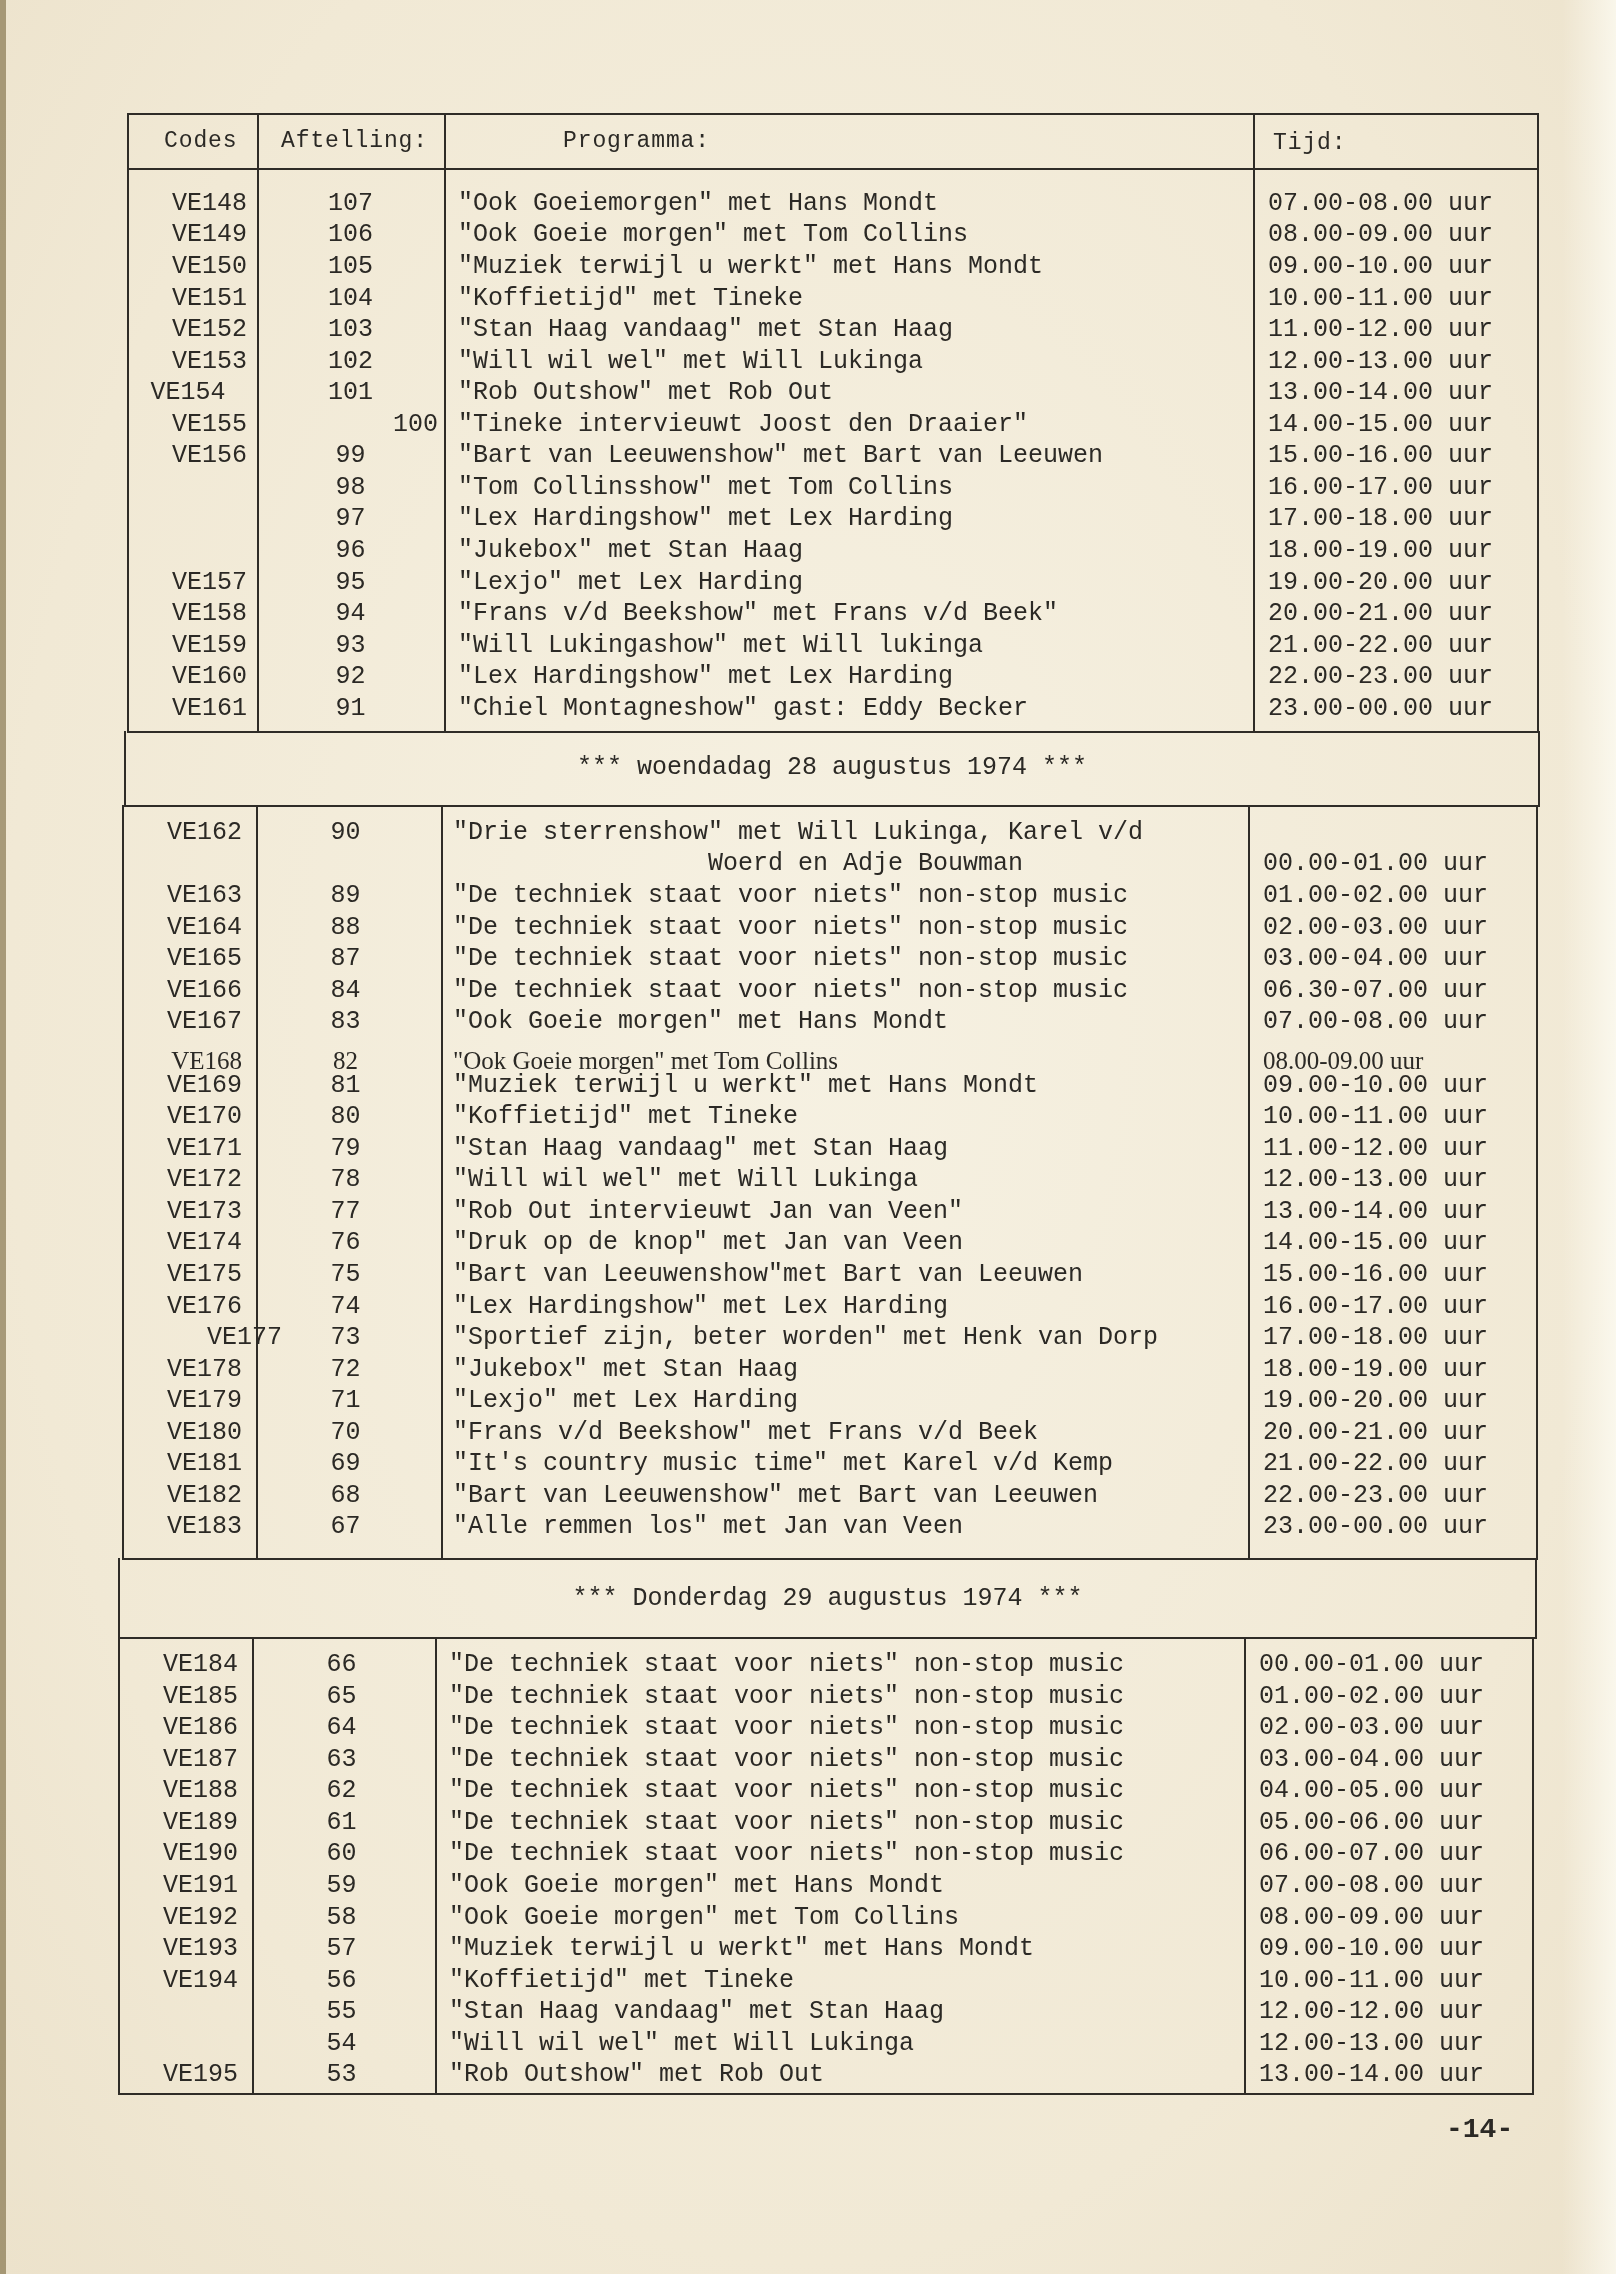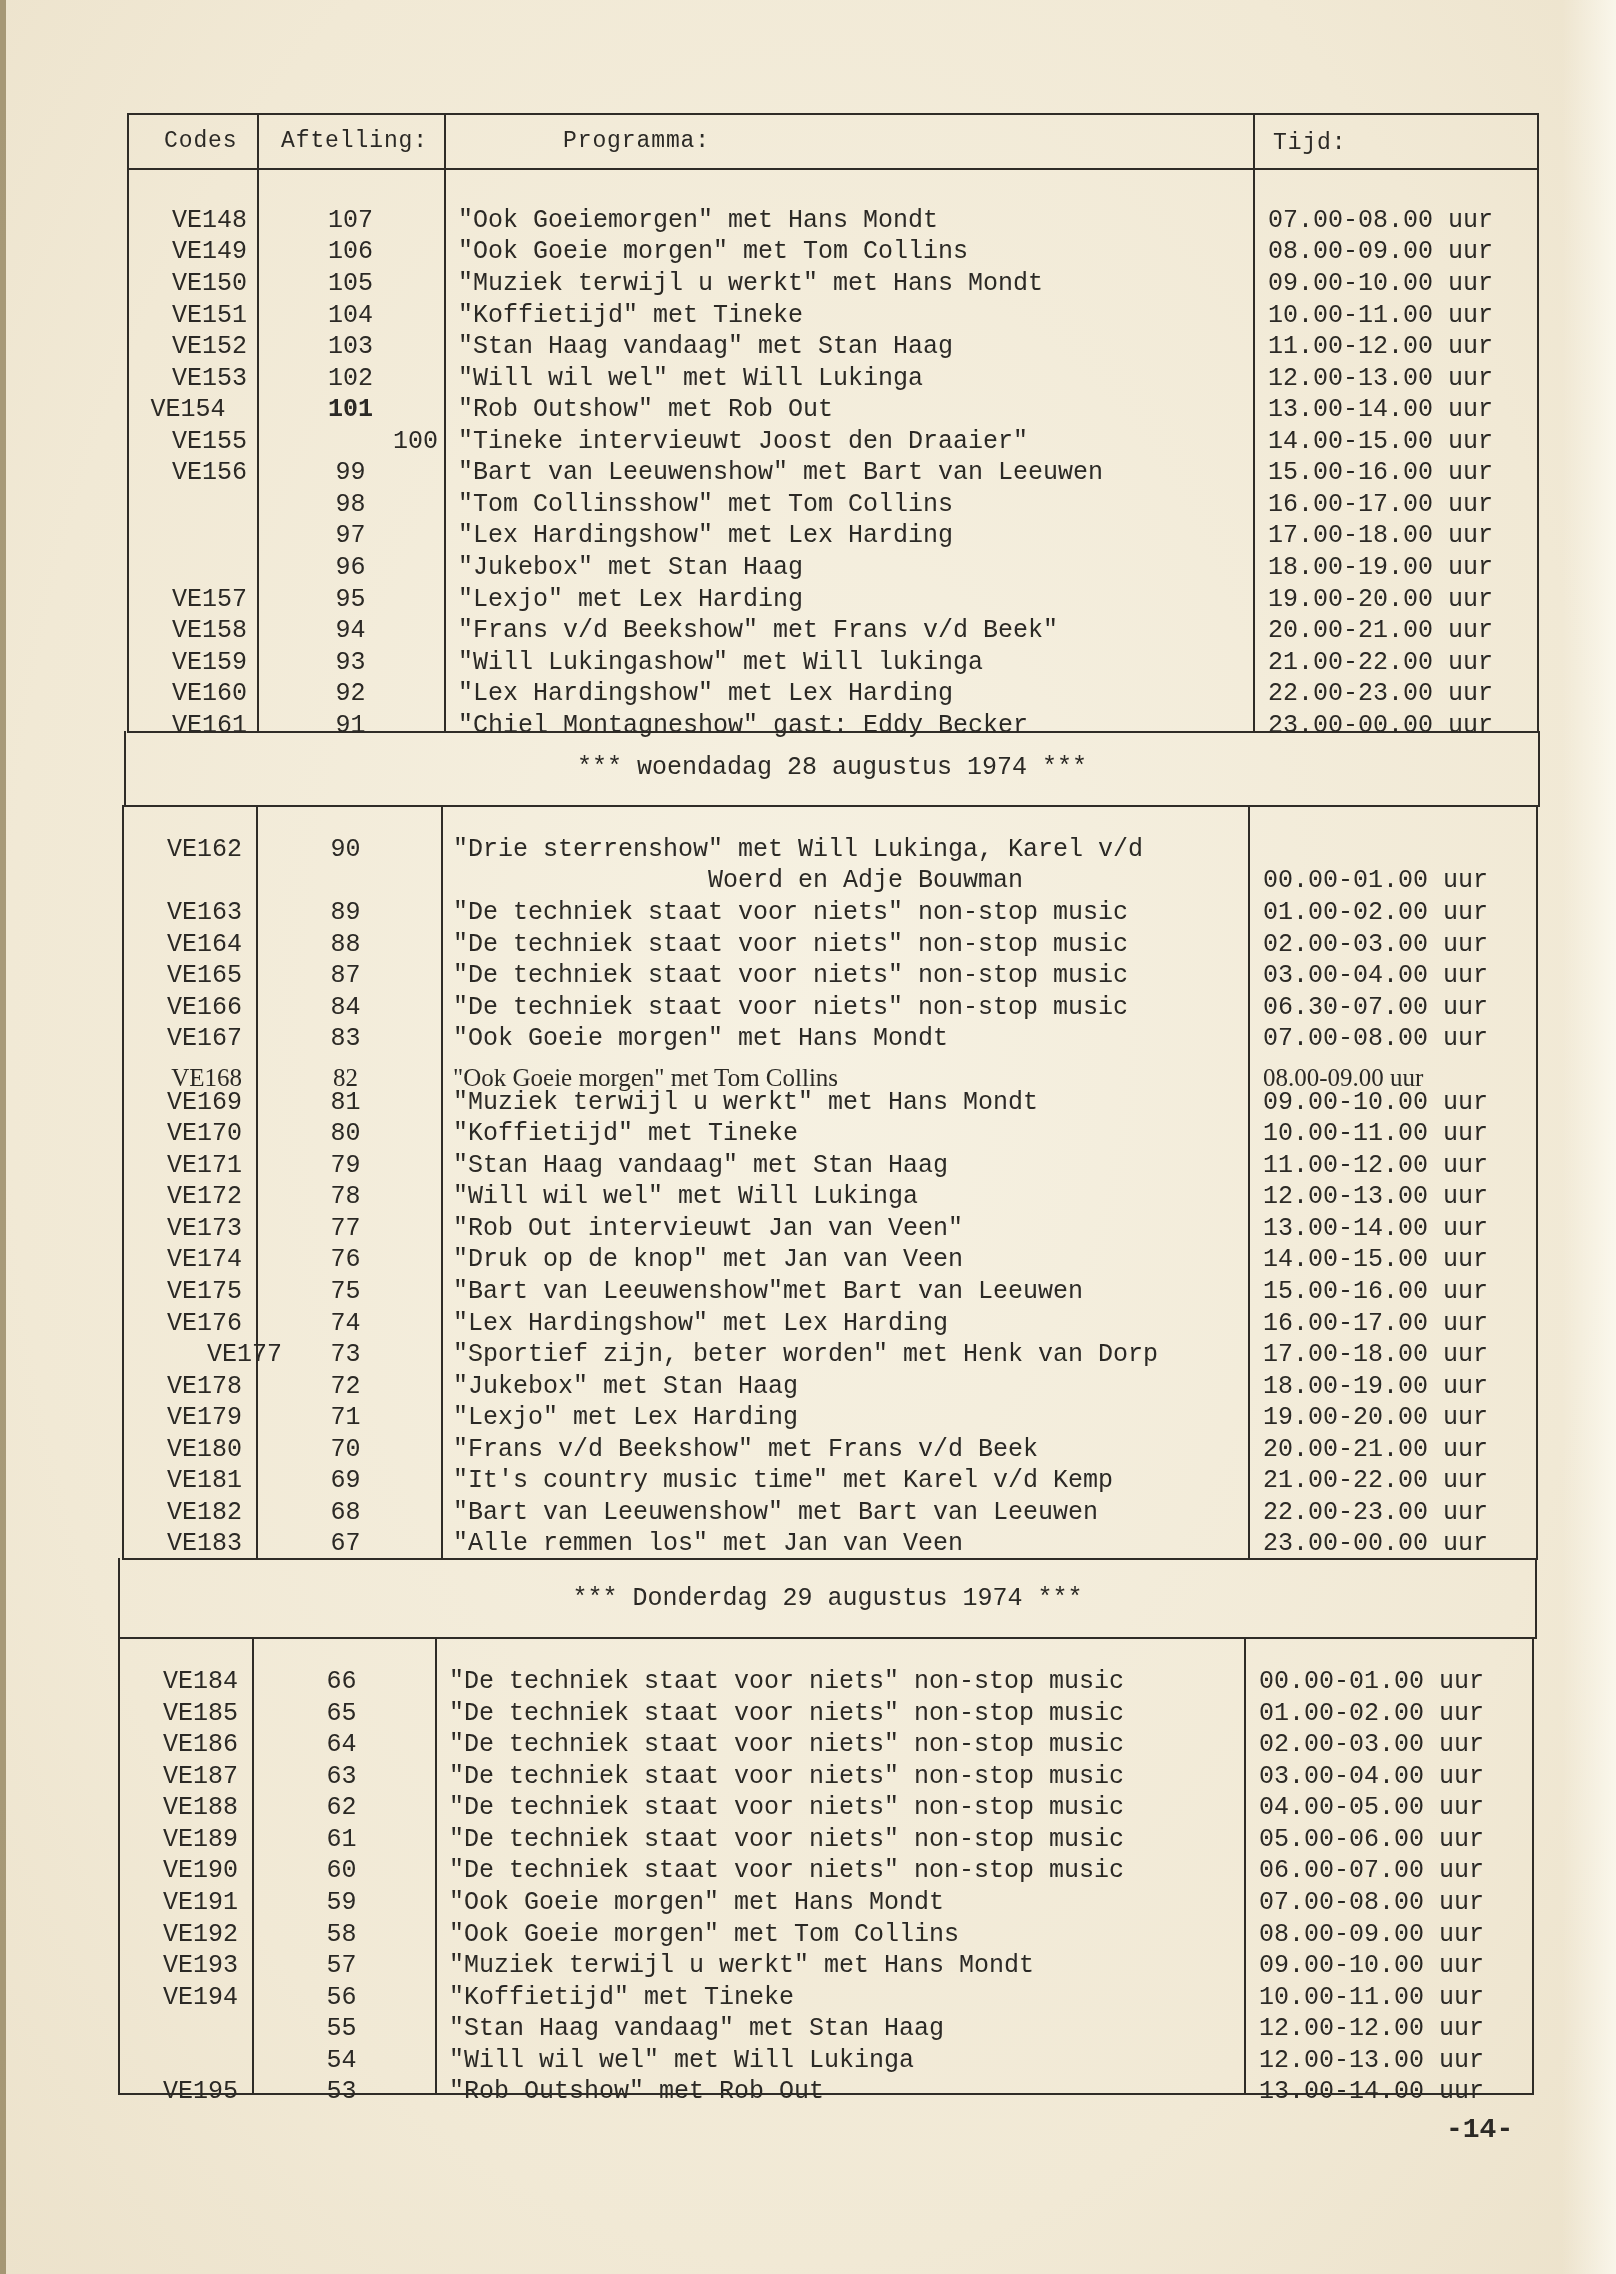--- a/index.html
+++ b/index.html
@@ -12,21 +12,21 @@
   }
   .left-edge { position:absolute; left:0; top:0; width:5.5px; height:2274px; background:#6b5a2e; opacity:.55; }
   .right-glow { position:absolute; right:0; top:0; width:55px; height:2274px;
     background:linear-gradient(to right, rgba(255,255,250,0), rgba(255,255,248,.7)); }
 
   .section { position:absolute; border:2.8px solid #2f2c27; box-sizing:border-box; }
   .vline { position:absolute; top:0; bottom:0; width:0; border-left:2.3px solid #2f2c27; }
   .hline { position:absolute; left:0; right:0; height:0; border-top:2.8px solid #2f2c27; }
 
   .hdr { position:absolute; font-size:23px; letter-spacing:0.9px; }
-  .row { position:absolute; left:0; right:0; height:31px; font-size:25px; white-space:pre;margin-top:17px; }
+  .row { position:absolute; left:0; right:0; height:31px; font-size:25px; white-space:pre; }
   .row span { position:absolute; top:0; }
   .c-code { text-align:right; }
   .c-num { text-align:center; }
   .day-title { position:absolute; left:0; right:0; text-align:center; font-size:25px; white-space:pre; }
   .pageno { position:absolute; left:1446px; top:2114px; font-size:28px; font-weight:bold; color:#2b2925; }
 </style>
 </head>
 <body>
 
 <div class="left-edge"></div>
@@ -41,21 +41,21 @@
   <div class="hdr" style="left:152px; top:13px;">Aftelling:</div>
   <div class="hdr" style="left:434px; top:13px;">Programma:</div>
   <div class="hdr" style="left:1144px; top:14.8px;">Tijd:</div>
   <div class="rows">
       <div class="row" style="top: 74px;"><span class="c-code" style="left:0; width:118px;">VE148</span><span class="c-num" style="left:134px; width:175px;">107</span><span class="c-prog" style="left:329px;">"Ook Goeiemorgen" met Hans Mondt</span><span class="c-time" style="left:1139px;">07.00-08.00 uur</span></div>
       <div class="row" style="top: 105px;"><span class="c-code" style="left:0; width:118px;">VE149</span><span class="c-num" style="left:134px; width:175px;">106</span><span class="c-prog" style="left:329px;">"Ook Goeie morgen" met Tom Collins</span><span class="c-time" style="left:1139px;">08.00-09.00 uur</span></div>
       <div class="row" style="top: 137px;"><span class="c-code" style="left:0; width:118px;">VE150</span><span class="c-num" style="left:134px; width:175px;">105</span><span class="c-prog" style="left:329px;">"Muziek terwijl u werkt" met Hans Mondt</span><span class="c-time" style="left:1139px;">09.00-10.00 uur</span></div>
       <div class="row" style="top: 169px;"><span class="c-code" style="left:0; width:118px;">VE151</span><span class="c-num" style="left:134px; width:175px;">104</span><span class="c-prog" style="left:329px;">"Koffietijd" met Tineke</span><span class="c-time" style="left:1139px;">10.00-11.00 uur</span></div>
       <div class="row" style="top: 200px;"><span class="c-code" style="left:0; width:118px;">VE152</span><span class="c-num" style="left:134px; width:175px;">103</span><span class="c-prog" style="left:329px;">"Stan Haag vandaag" met Stan Haag</span><span class="c-time" style="left:1139px;">11.00-12.00 uur</span></div>
       <div class="row" style="top: 232px;"><span class="c-code" style="left:0; width:118px;">VE153</span><span class="c-num" style="left:134px; width:175px;">102</span><span class="c-prog" style="left:329px;">"Will wil wel" met Will Lukinga</span><span class="c-time" style="left:1139px;">12.00-13.00 uur</span></div>
-      <div class="row" style="top: 263px;"><span class="c-code" style="left:0; width:118px;text-align:center;">VE154</span><span class="c-num" style="left:134px; width:175px;font-weight:bold;">101</span><span class="c-prog" style="left:329px;">"Rob Outshow" met Rob Out</span><span class="c-time" style="left:1139px;">13.00-14.00 uur</span></div>
+      <div class="row" style="top: 263px;"><span class="c-code" style="left:0; width:118px;text-align:center;">VE154</span><span class="c-num" style="left:134px; width:175px;">101</span><span class="c-prog" style="left:329px;">"Rob Outshow" met Rob Out</span><span class="c-time" style="left:1139px;">13.00-14.00 uur</span></div>
       <div class="row" style="top: 295px;"><span class="c-code" style="left:0; width:118px;">VE155</span><span class="c-num" style="left:134px; width:175px;text-align:right;">100</span><span class="c-prog" style="left:329px;">"Tineke intervieuwt Joost den Draaier"</span><span class="c-time" style="left:1139px;">14.00-15.00 uur</span></div>
       <div class="row" style="top: 326px;"><span class="c-code" style="left:0; width:118px;">VE156</span><span class="c-num" style="left:134px; width:175px;">99</span><span class="c-prog" style="left:329px;">"Bart van Leeuwenshow" met Bart van Leeuwen</span><span class="c-time" style="left:1139px;">15.00-16.00 uur</span></div>
       <div class="row" style="top: 358px;"><span class="c-code" style="left:0; width:118px;"></span><span class="c-num" style="left:134px; width:175px;">98</span><span class="c-prog" style="left:329px;">"Tom Collinsshow" met Tom Collins</span><span class="c-time" style="left:1139px;">16.00-17.00 uur</span></div>
       <div class="row" style="top: 389px;"><span class="c-code" style="left:0; width:118px;"></span><span class="c-num" style="left:134px; width:175px;">97</span><span class="c-prog" style="left:329px;">"Lex Hardingshow" met Lex Harding</span><span class="c-time" style="left:1139px;">17.00-18.00 uur</span></div>
       <div class="row" style="top: 421px;"><span class="c-code" style="left:0; width:118px;"></span><span class="c-num" style="left:134px; width:175px;">96</span><span class="c-prog" style="left:329px;">"Jukebox" met Stan Haag</span><span class="c-time" style="left:1139px;">18.00-19.00 uur</span></div>
       <div class="row" style="top: 453px;"><span class="c-code" style="left:0; width:118px;">VE157</span><span class="c-num" style="left:134px; width:175px;">95</span><span class="c-prog" style="left:329px;">"Lexjo" met Lex Harding</span><span class="c-time" style="left:1139px;">19.00-20.00 uur</span></div>
       <div class="row" style="top: 484px;"><span class="c-code" style="left:0; width:118px;">VE158</span><span class="c-num" style="left:134px; width:175px;">94</span><span class="c-prog" style="left:329px;">"Frans v/d Beekshow" met Frans v/d Beek"</span><span class="c-time" style="left:1139px;">20.00-21.00 uur</span></div>
       <div class="row" style="top: 516px;"><span class="c-code" style="left:0; width:118px;">VE159</span><span class="c-num" style="left:134px; width:175px;">93</span><span class="c-prog" style="left:329px;">"Will Lukingashow" met Will lukinga</span><span class="c-time" style="left:1139px;">21.00-22.00 uur</span></div>
       <div class="row" style="top: 547px;"><span class="c-code" style="left:0; width:118px;">VE160</span><span class="c-num" style="left:134px; width:175px;">92</span><span class="c-prog" style="left:329px;">"Lex Hardingshow" met Lex Harding</span><span class="c-time" style="left:1139px;">22.00-23.00 uur</span></div>
       <div class="row" style="top: 579px;"><span class="c-code" style="left:0; width:118px;">VE161</span><span class="c-num" style="left:134px; width:175px;">91</span><span class="c-prog" style="left:329px;">"Chiel Montagneshow" gast: Eddy Becker</span><span class="c-time" style="left:1139px;">23.00-00.00 uur</span></div>

